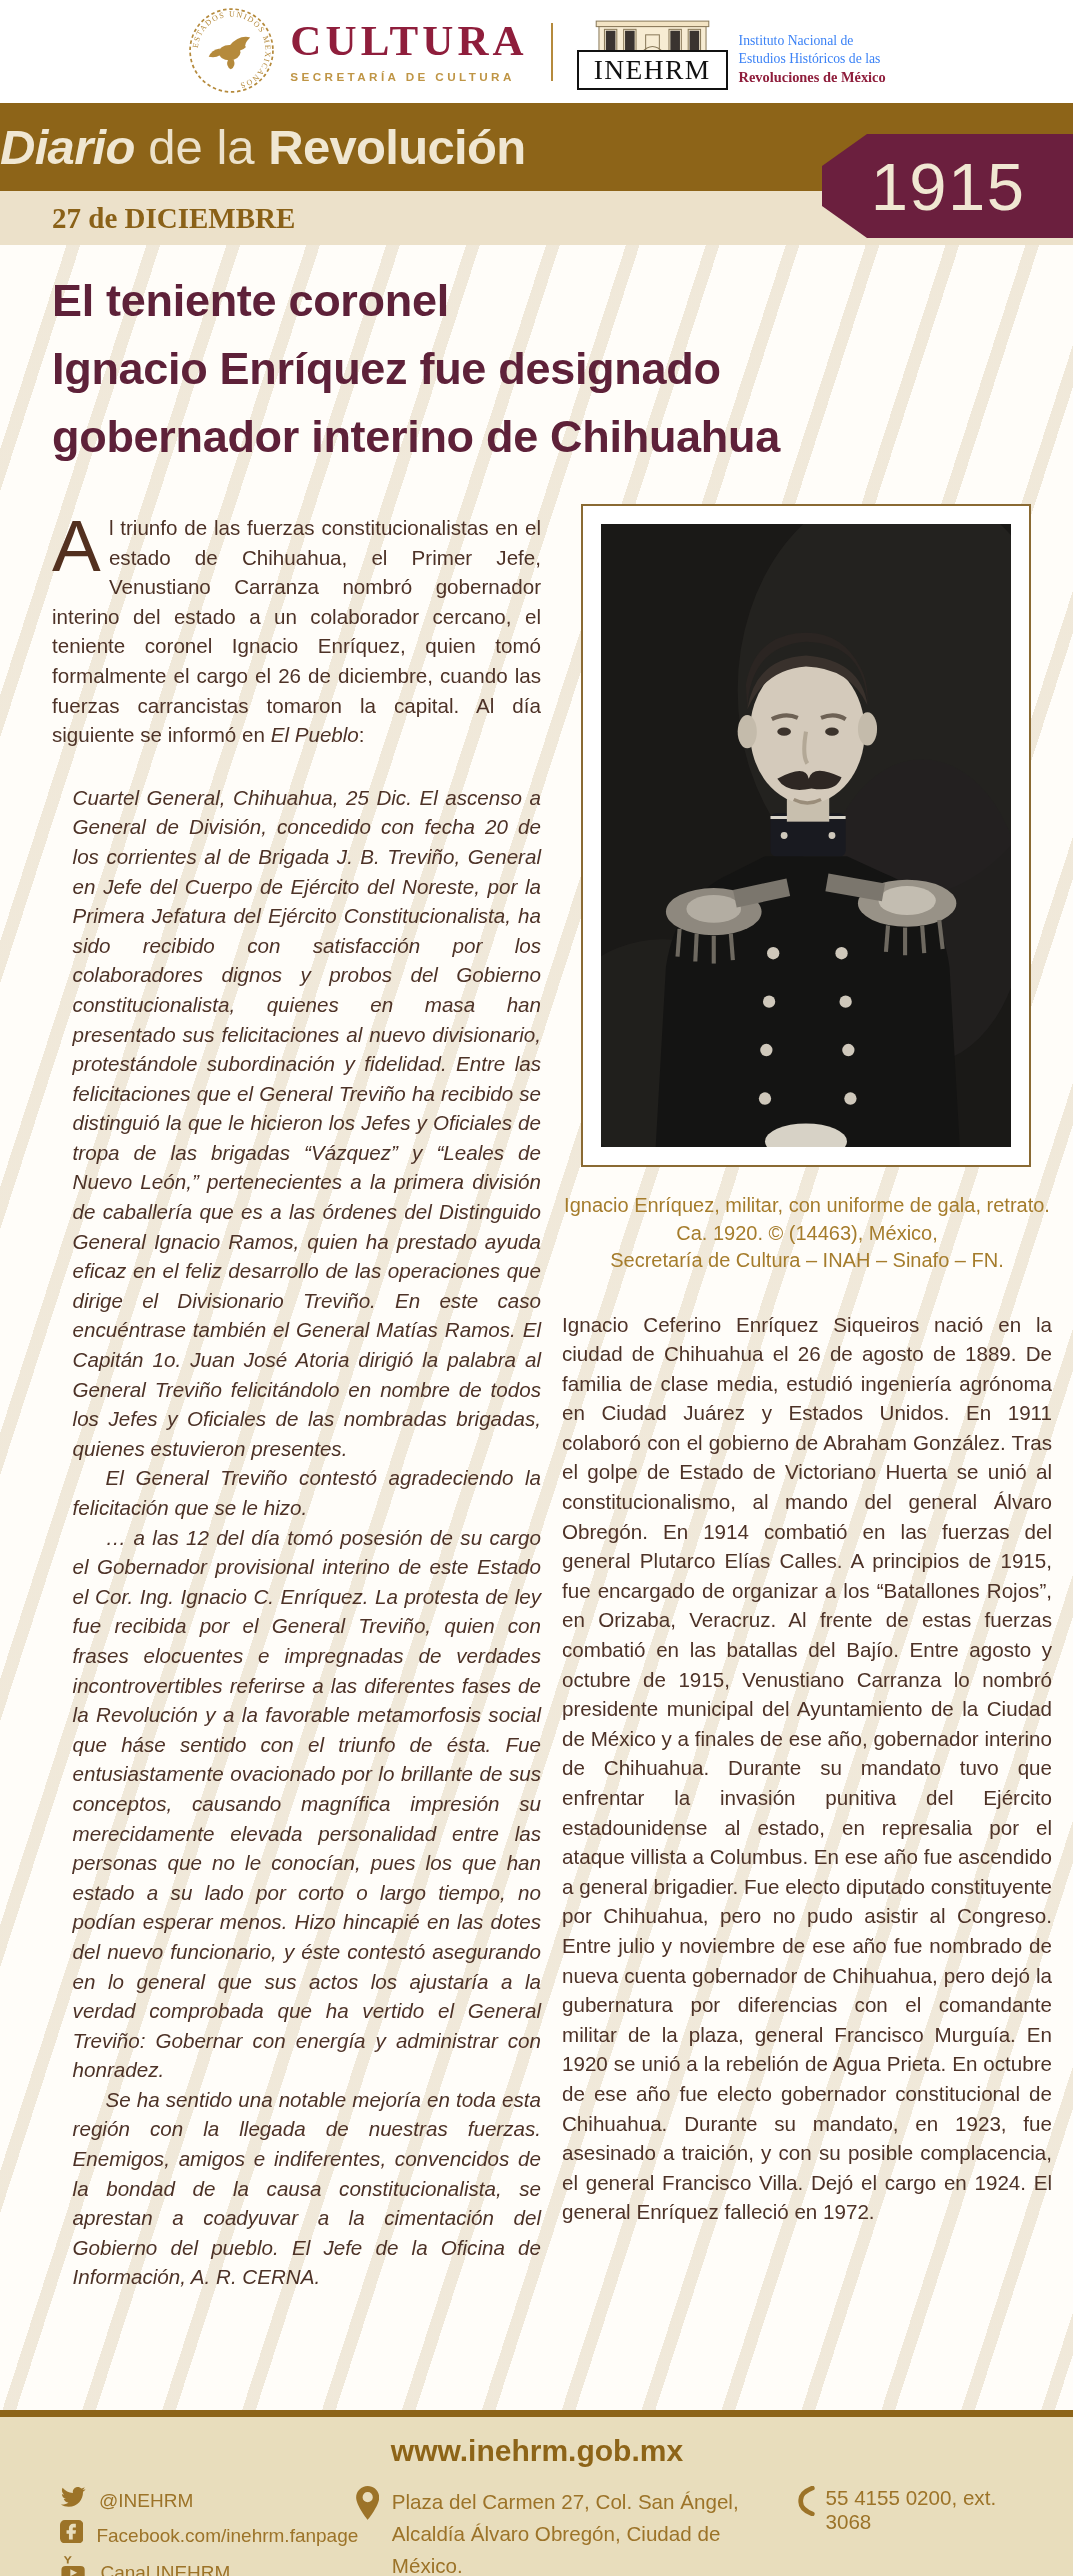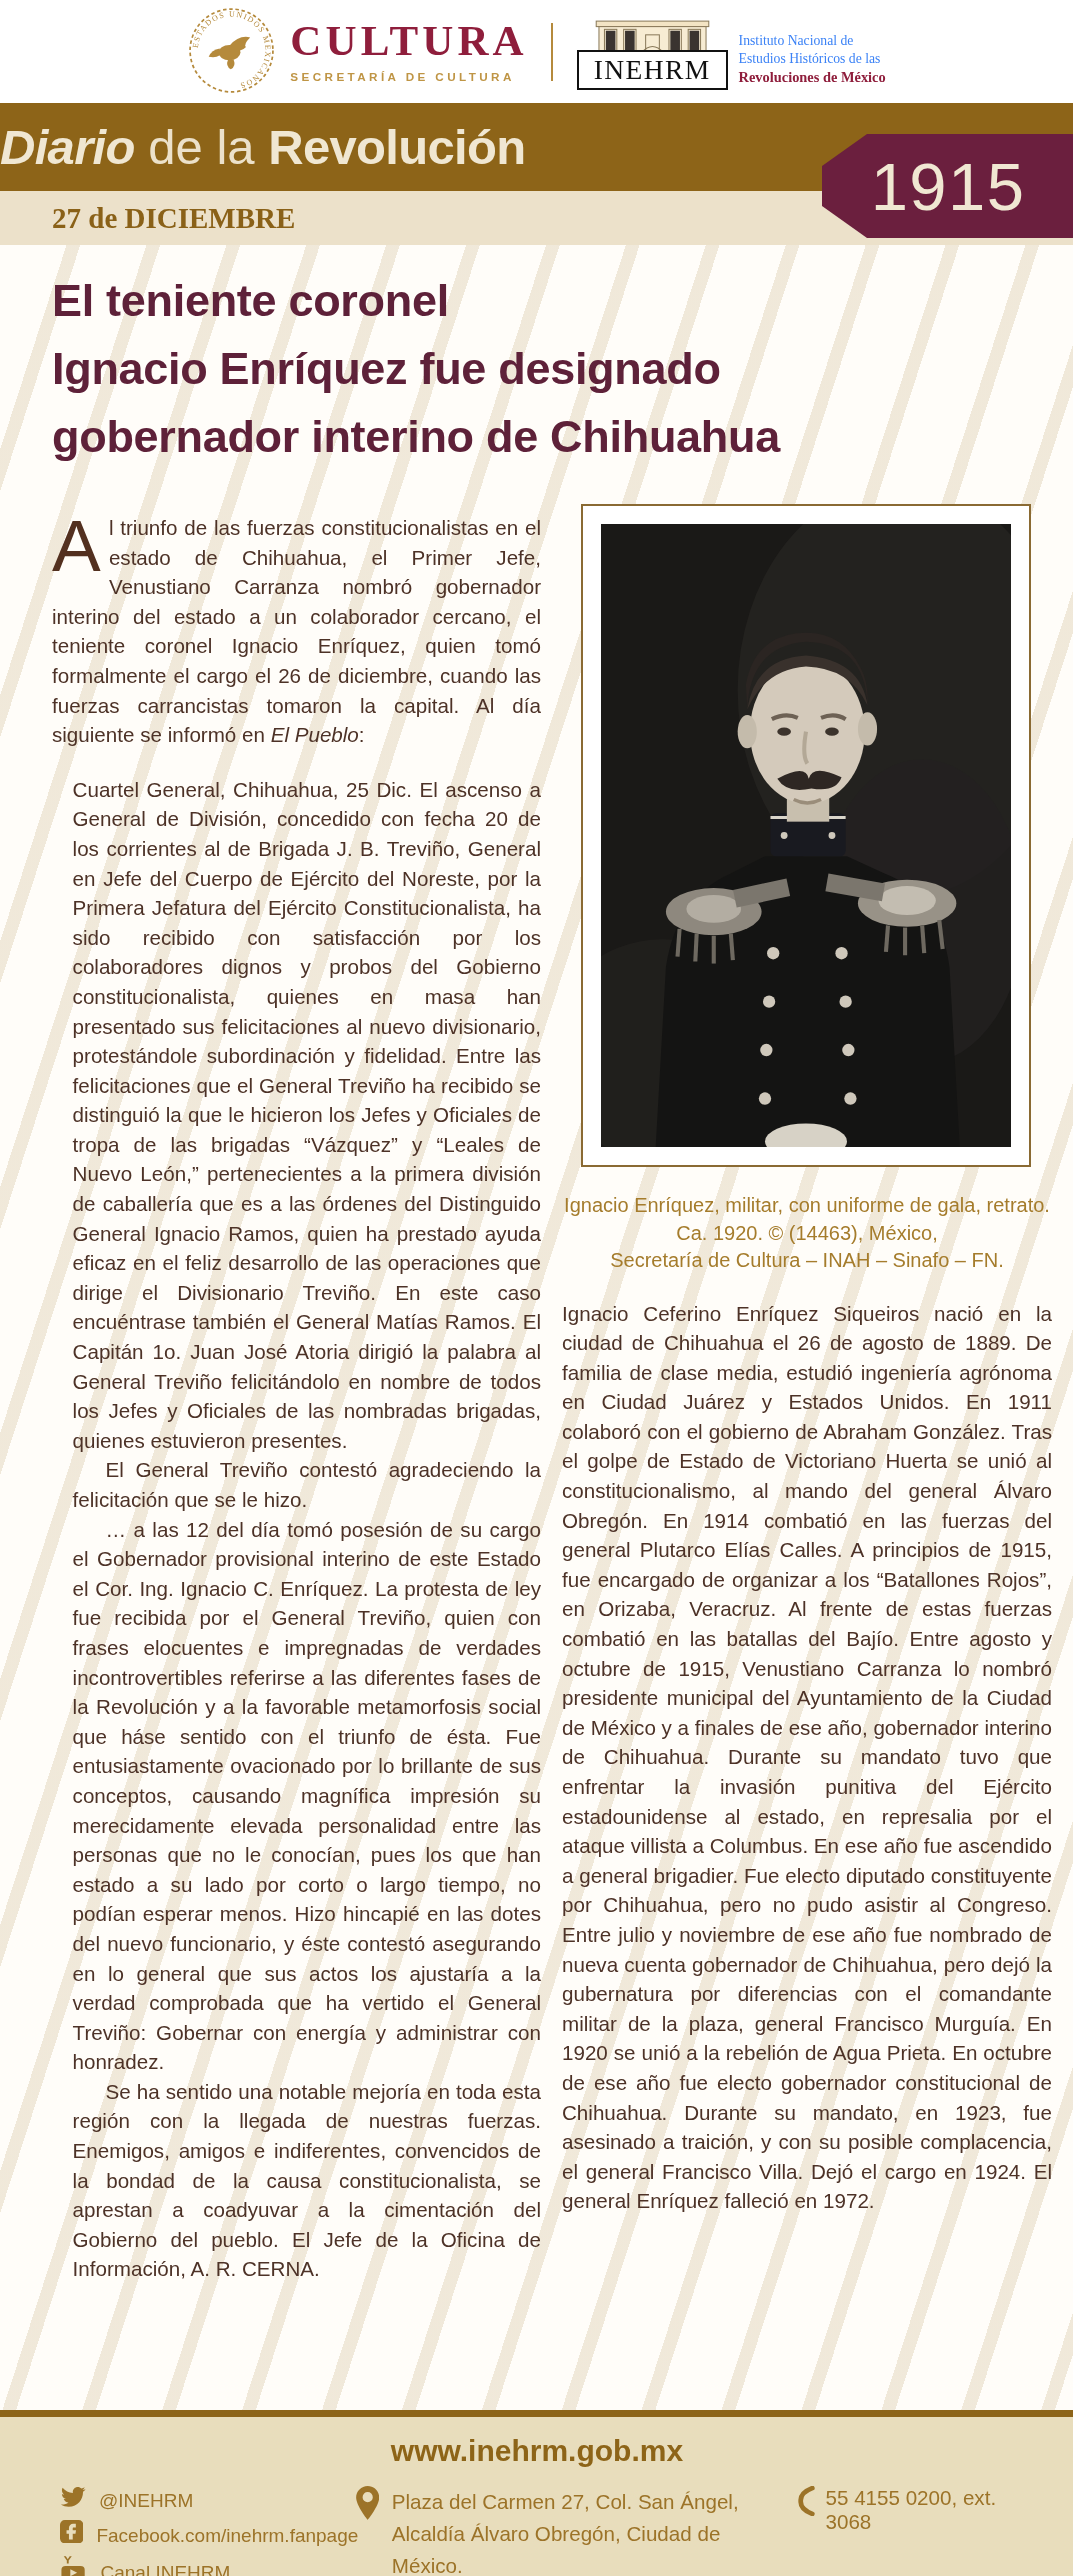--- a/index.html
+++ b/index.html
@@ -37,30 +37,30 @@
     display:flex;align-items:center;justify-content:center;z-index:5;}
   .yearbox span{color:#f0e7d2;font-size:67px;letter-spacing:1.4px;}
   
   .headline{position:absolute;top:267px;left:52px;width:825px;}
   .headline div{color:#5e2139;font-weight:bold;font-size:45px;line-height:68px;letter-spacing:-0.3px;}
   
   .colL{position:absolute;top:513px;left:52px;width:489px;color:#4d3227;}
   .colR{position:absolute;top:504px;left:562px;width:490px;color:#4d3227;}
   .body-text{font-size:20.6px;line-height:29.6px;text-align:justify;}
   .dropcap{float:left;font-size:73px;line-height:58px;padding:4.1px 8.2px 0 0;color:#53301f;}
-  .quote{margin-left:20.6px;margin-top:25px;}
+  .quote{margin-left:20.6px;margin-top:33px;font-style:italic;}
   .quote p{margin:0;}
   .quote p + p{text-indent:33px;}
   .src-italic{font-style:italic;}
   
   .photo-frame{margin-left:19px;width:450px;height:663px;background:#ffffff;
     border:2.7px solid #8a6a33;box-sizing:border-box;padding:18px;}
   .photo-frame svg{display:block;width:100%;height:100%;}
   .caption{margin-top:25px;text-align:center;color:#a57c2c;font-size:20px;line-height:27.5px;}
-  .bio{margin-top:24px;}
+  .bio{margin-top:35px;}
   
   .footer-rule{position:absolute;top:2410px;left:0;right:0;height:7.6px;background:#8d6418;}
   .footer{position:absolute;top:2417px;left:0;right:0;bottom:0;background:#e8ddbc;}
   .website{margin-top:16.5px;text-align:center;color:#8d6418;font-weight:bold;font-size:30px;}
   .finfo{display:flex;margin-top:18px;padding:0 41px;}
   .fsocial{width:296px;padding-left:19px;}
   .soc-item{display:flex;align-items:center;gap:13px;color:#9c7328;font-size:19px;line-height:29px;margin-bottom:4.1px;}
   .faddr{width:412px;display:flex;gap:12.4px;color:#9c7328;font-size:20.6px;line-height:32px;}
   .fphone{flex:1;display:flex;gap:11px;align-items:flex-start;color:#9c7328;font-size:20.6px;padding-left:27.5px;}
   .icn{flex:0 0 auto;}

